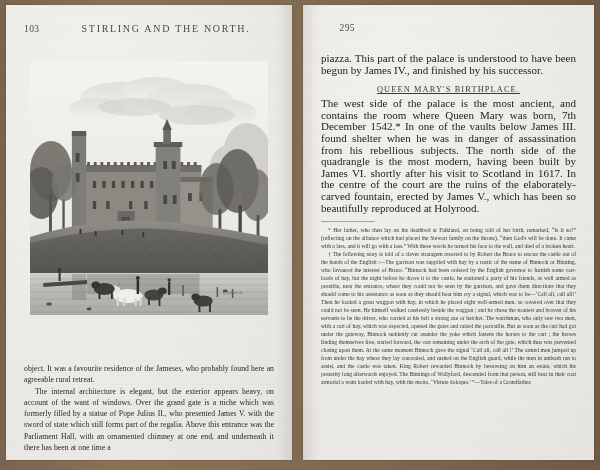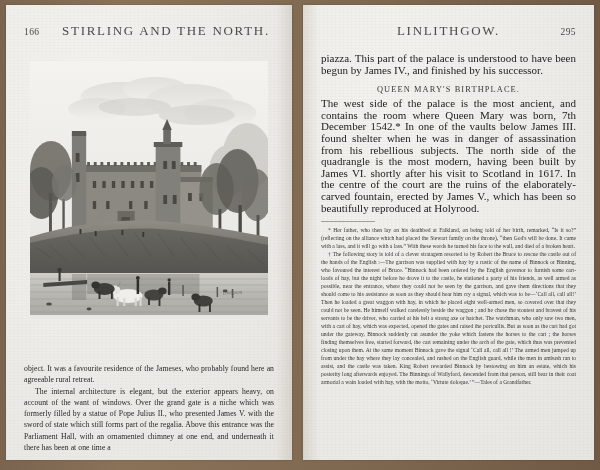--- a/index.html
+++ b/index.html
@@ -78,21 +78,21 @@
   .folio {
     font-size: 9.5px;
     letter-spacing: .4px;
     color: #47474a;
     width: 34px;
     flex: none;
   }
   .runtitle {
     flex: 1;
     text-align: center;
-    font-size: 13px;
+    font-size: 10px;
     letter-spacing: 1.7px;
     color: #4a4a4c;
     text-transform: uppercase;
   }
   .runhead.right .folio { text-align: right; order: 2; }
   .runhead.right .runtitle { order: 1; padding-left: 34px; }
 
   
   .plate {
     margin: 8px 6px 0 6px;
@@ -162,32 +162,32 @@
     font-size: 5.6px;
     line-height: 8.0px;
     color: #35353a;
     text-align: justify;
     -webkit-hyphens: auto;
     hyphens: auto;
     margin-top: 3px;
   }
   .footnotes p { margin: 0; text-indent: 7px; }
 
-  .smallcaps { font-variant: small-caps; }
+  .smallcaps { font-variant: small-caps; text-decoration: underline; }
 </style>
 </head>
 <body>
 
 <div class="scan">
 
   <div class="page page-left">
     <div class="page-inner">
 
       <div class="runhead">
-        <span class="folio">166</span>
+        <span class="folio">103</span>
         <span class="runtitle">STIRLING AND THE NORTH.</span>
       </div>
 
       <div class="plate">
         <svg viewBox="0 0 250 258" preserveAspectRatio="none" aria-hidden="true">
           <defs>
             <linearGradient id="sky" x1="0" y1="0" x2="0" y2="1">
               <stop offset="0%" stop-color="#f4f3f0"></stop>
               <stop offset="55%" stop-color="#eceae6"></stop>
               <stop offset="100%" stop-color="#e8e6e1"></stop>
@@ -413,21 +413,20 @@
       </div>
 
     </div>
   </div>
 
   <div class="page page-right">
     <div class="page-inner">
 
       <div class="runhead right">
         <span class="folio">295</span>
-        <span class="runtitle">LINLITHGOW.</span>
       </div>
 
       <div class="rp-text">
         <p>piazza. This part of the palace is understood to have been begun by James IV., and finished by his successor.</p>
       </div>
 
       <div class="section-head smallcaps">Queen Mary's Birthplace.</div>
 
       <div class="rp-text">
         <p>The west side of the palace is the most ancient, and contains the room where Queen Mary was born, 7th December 1542.* In one of the vaults below James III. found shelter when he was in danger of assassination from his rebellious subjects. The north side of the quadrangle is the most modern, having been built by James VI. shortly after his visit to Scotland in 1617. In the centre of the court are the ruins of the elaborately-carved fountain, erected by James V., which has been so beautifully reproduced at Holyrood.</p>

